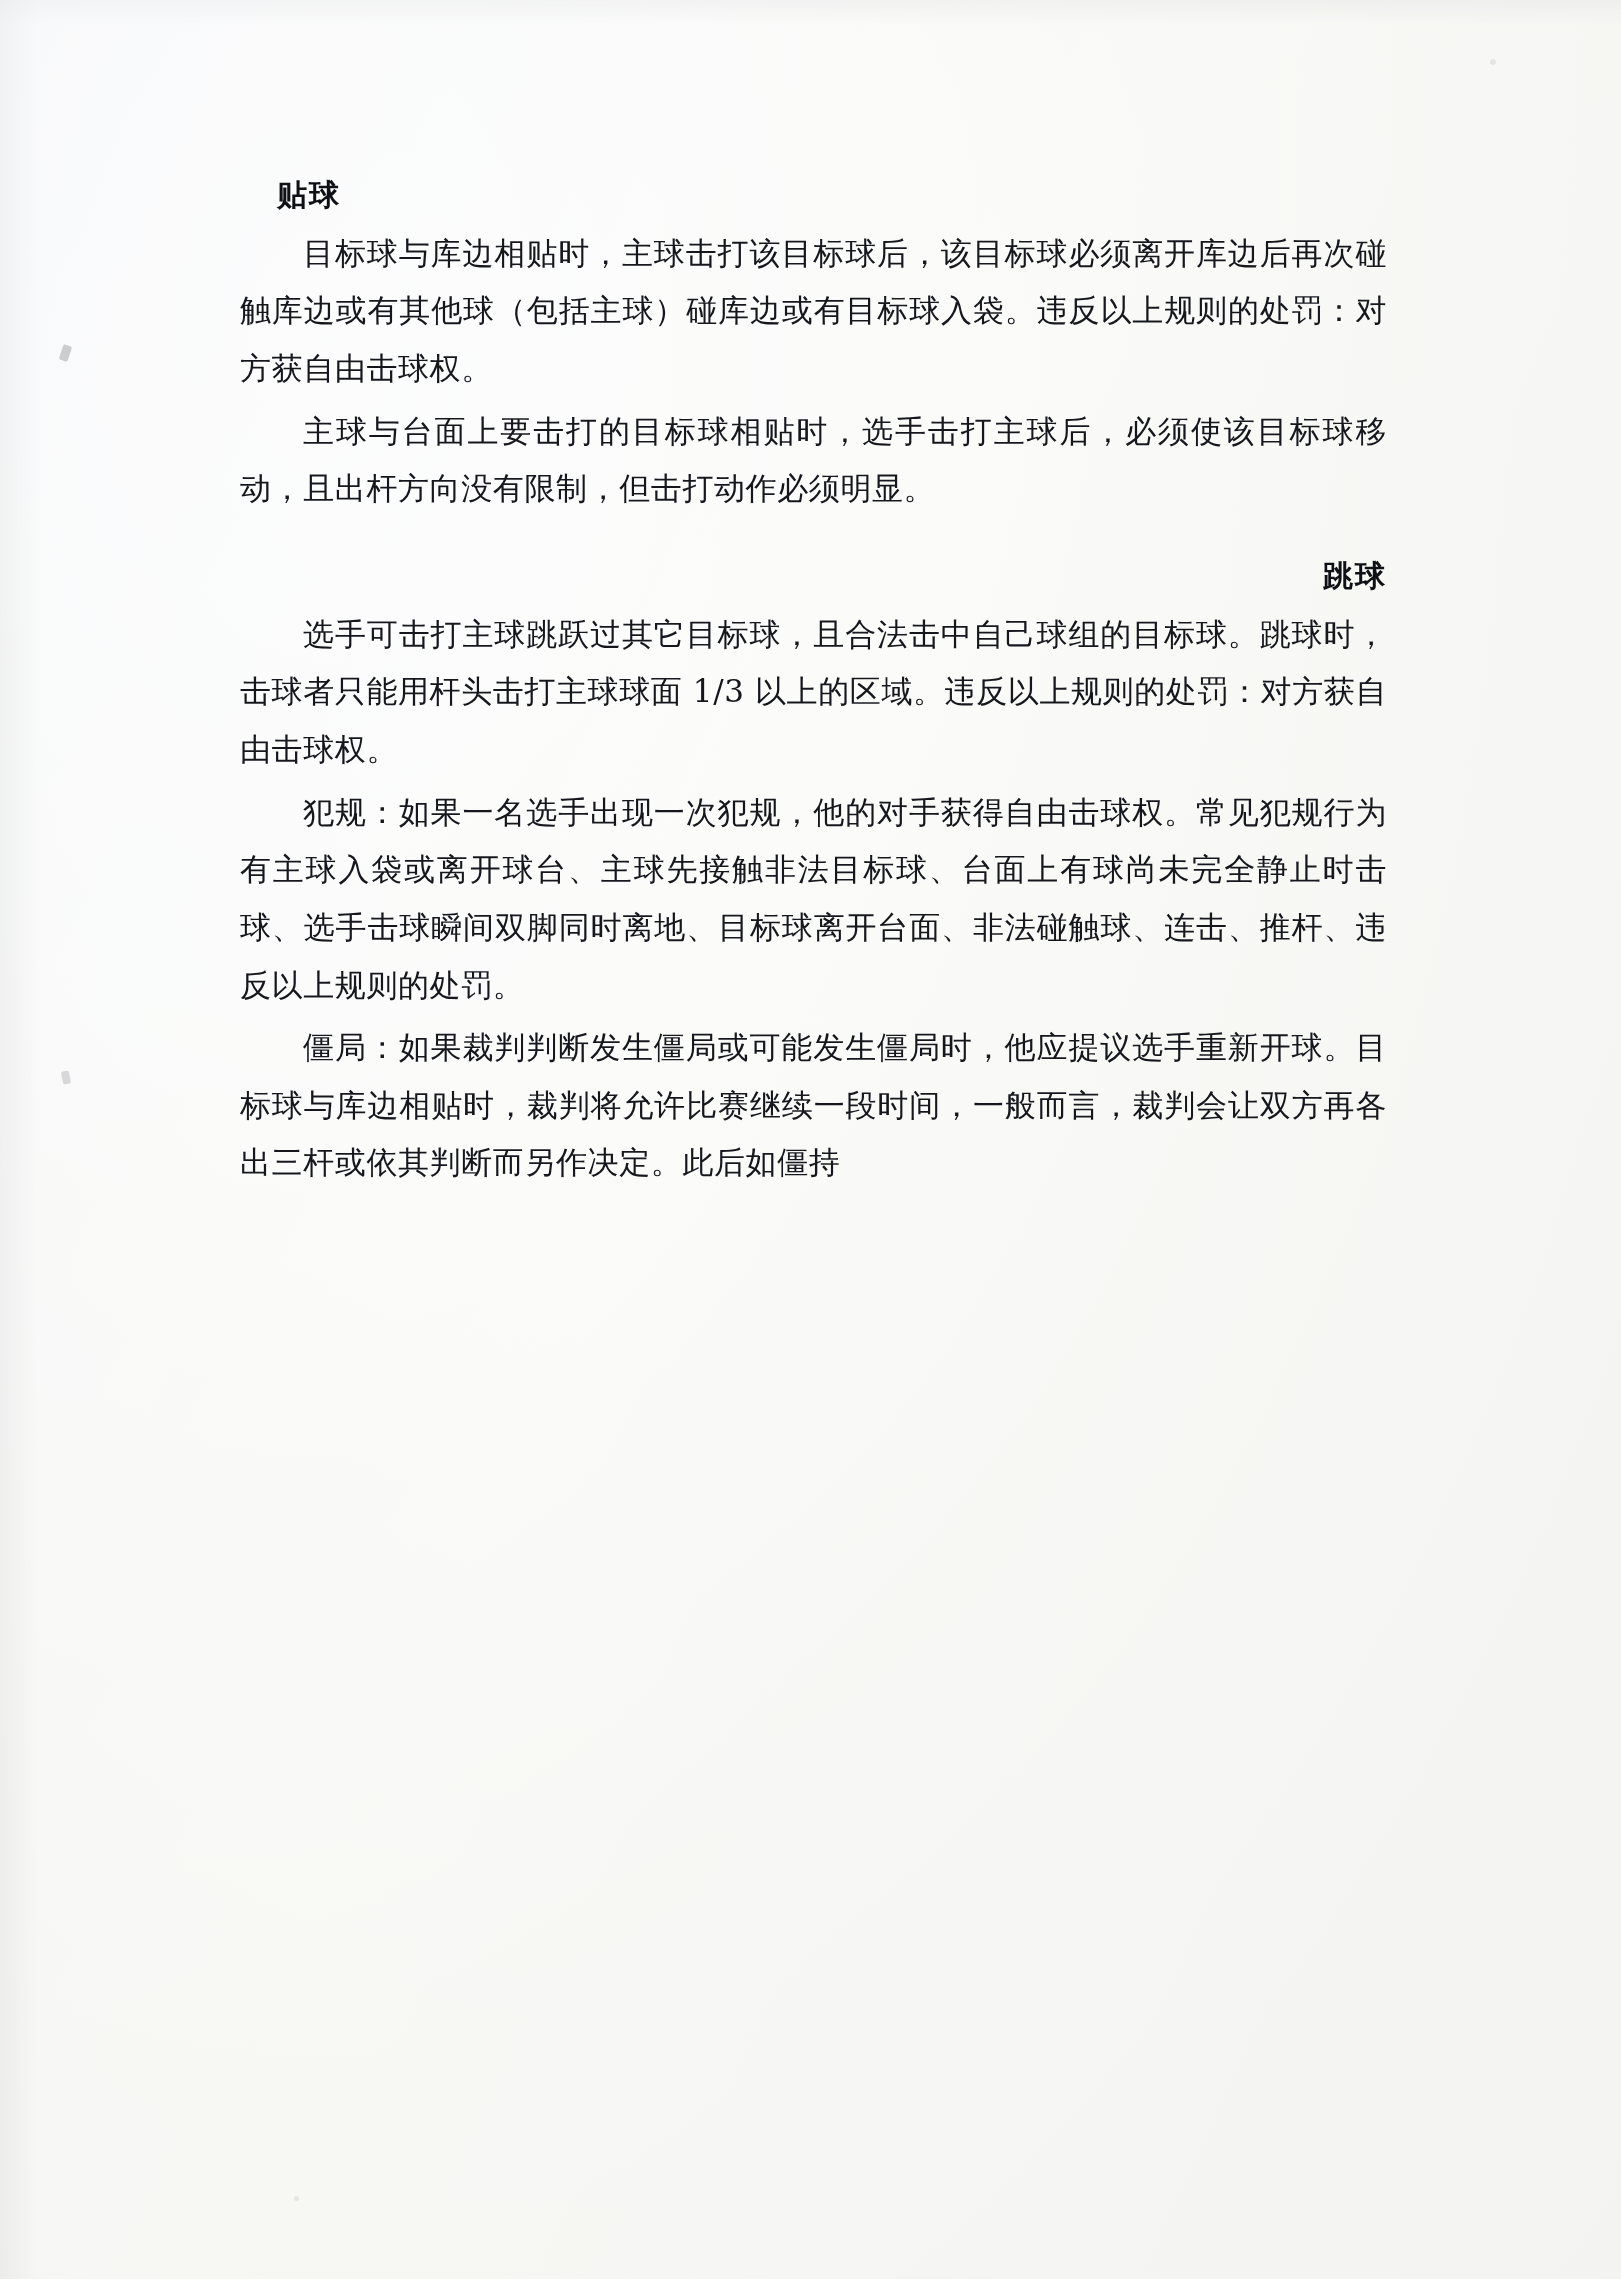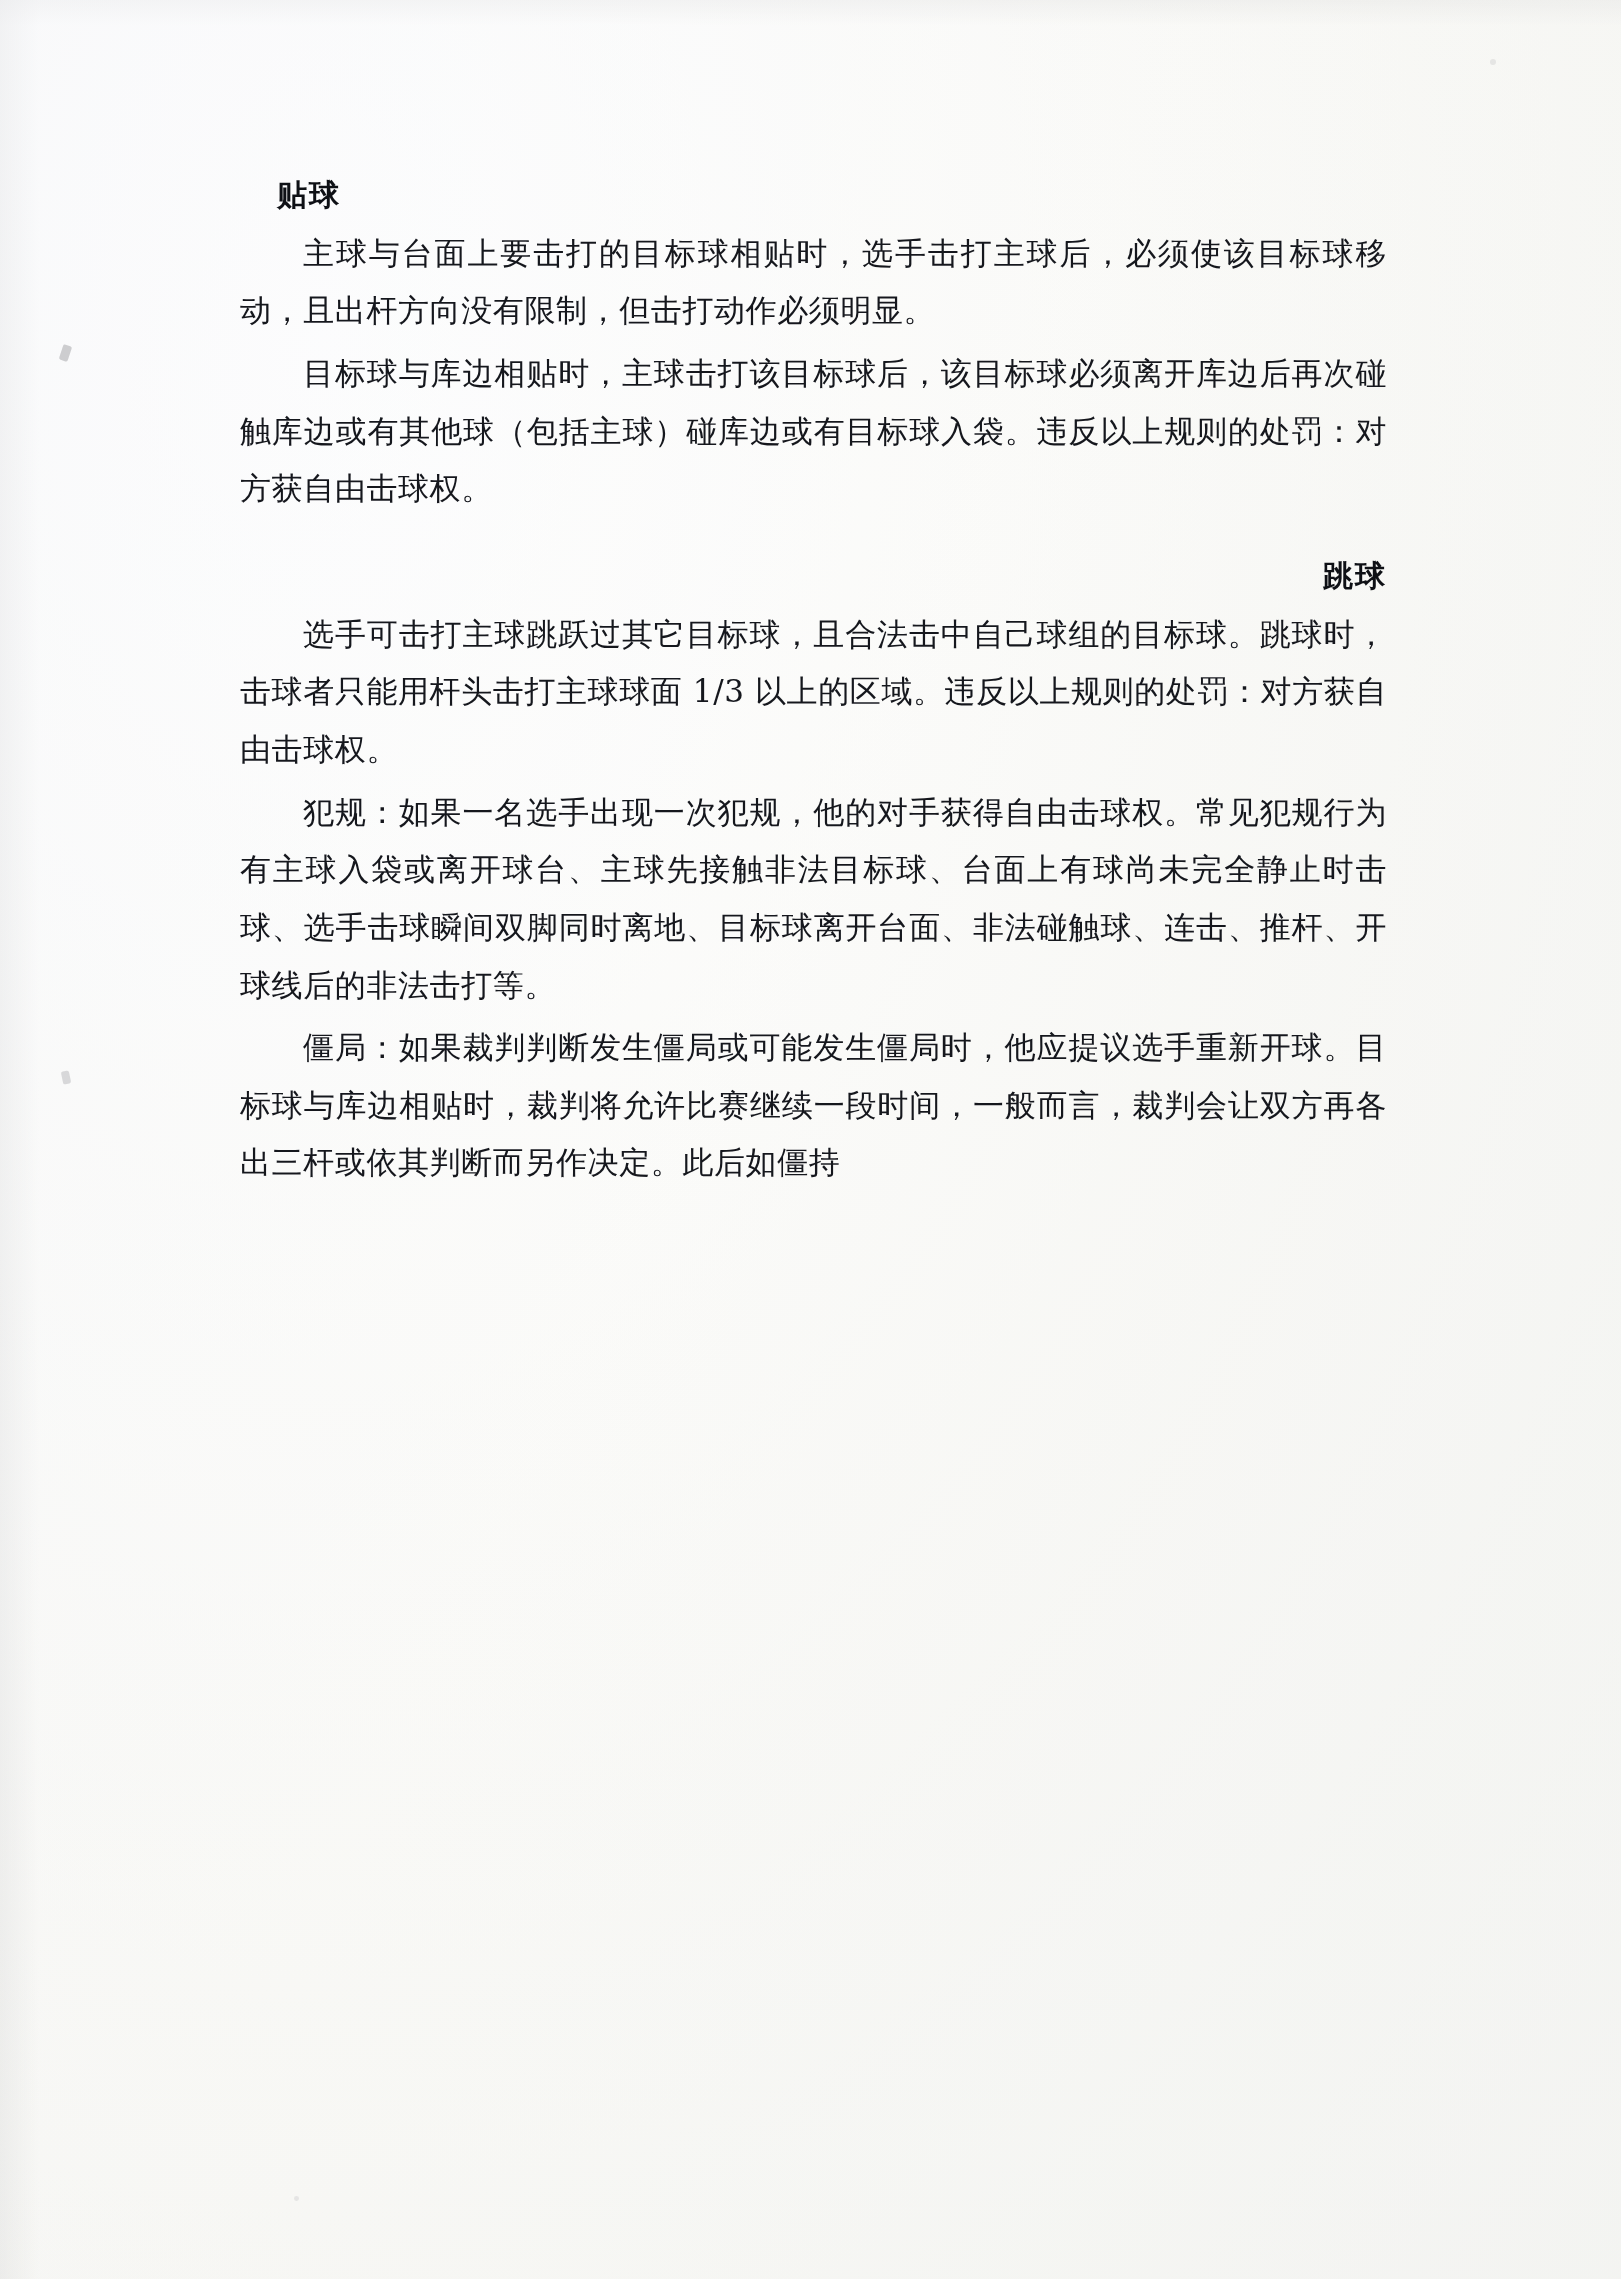--- a/index.html
+++ b/index.html
@@ -101,23 +101,23 @@
   <div class="scan-tint"></div>
 
   <div class="mark-left"></div>
   <div class="mark-left2"></div>
   <div class="speck" style="left:1490px; top:59px; width:5.9px; height:5.9px;"></div>
   <div class="speck" style="left:294px; top:2196px; width:4.9px; height:4.9px;"></div>
 
   <div class="content">
 
     <h2 class="heading">贴球</h2>
+    <p class="para">目标球与库边相贴时，主球击打该目标球后，该目标球必须离开库边后再次碰触库边或有其他球（包括主球）碰库边或有目标球入袋。违反以上规则的处罚：对方获自由击球权。</p>
     <p class="para">主球与台面上要击打的目标球相贴时，选手击打主球后，必须使该目标球移动，且出杆方向没有限制，但击打动作必须明显。</p>
-    <p class="para">目标球与库边相贴时，主球击打该目标球后，该目标球必须离开库边后再次碰触库边或有其他球（包括主球）碰库边或有目标球入袋。违反以上规则的处罚：对方获自由击球权。</p>
 
     <h2 class="heading second">跳球</h2>
     <p class="para">选手可击打主球跳跃过其它目标球，且合法击中自己球组的目标球。跳球时，击球者只能用杆头击打主球球面 1/3 以上的区域。违反以上规则的处罚：对方获自由击球权。</p>
-    <p class="para">犯规：如果一名选手出现一次犯规，他的对手获得自由击球权。常见犯规行为有主球入袋或离开球台、主球先接触非法目标球、台面上有球尚未完全静止时击球、选手击球瞬间双脚同时离地、目标球离开台面、非法碰触球、连击、推杆、开球线后的非法击打等。</p>
+    <p class="para">犯规：如果一名选手出现一次犯规，他的对手获得自由击球权。常见犯规行为有主球入袋或离开球台、主球先接触非法目标球、台面上有球尚未完全静止时击球、选手击球瞬间双脚同时离地、目标球离开台面、非法碰触球、连击、推杆、违反以上规则的处罚。</p>
     <p class="para">僵局：如果裁判判断发生僵局或可能发生僵局时，他应提议选手重新开球。目标球与库边相贴时，裁判将允许比赛继续一段时间，一般而言，裁判会让双方再各出三杆或依其判断而另作决定。此后如僵持</p>
 
   </div>
 </div>
 
 
 </body></html>

